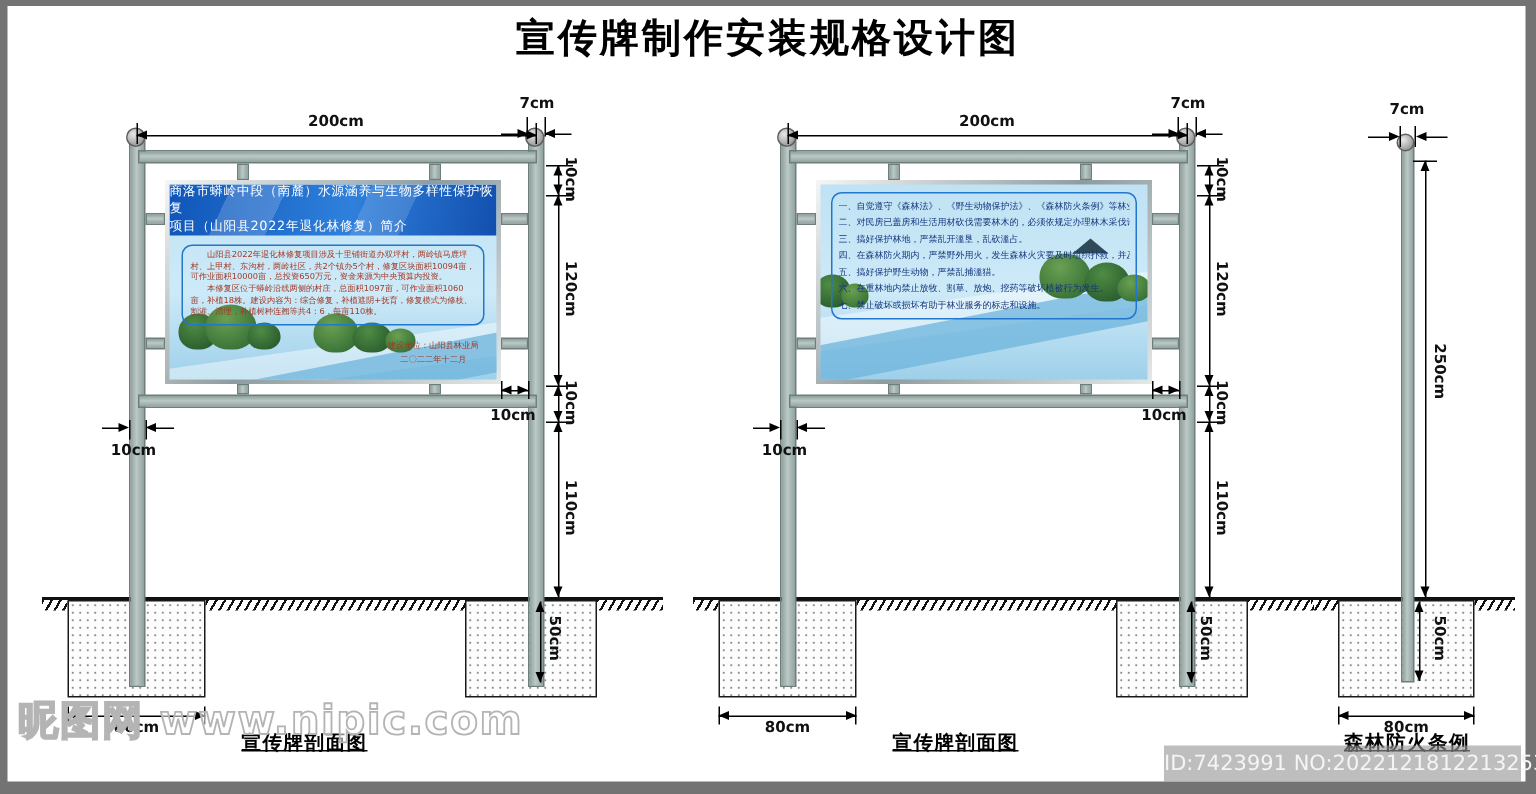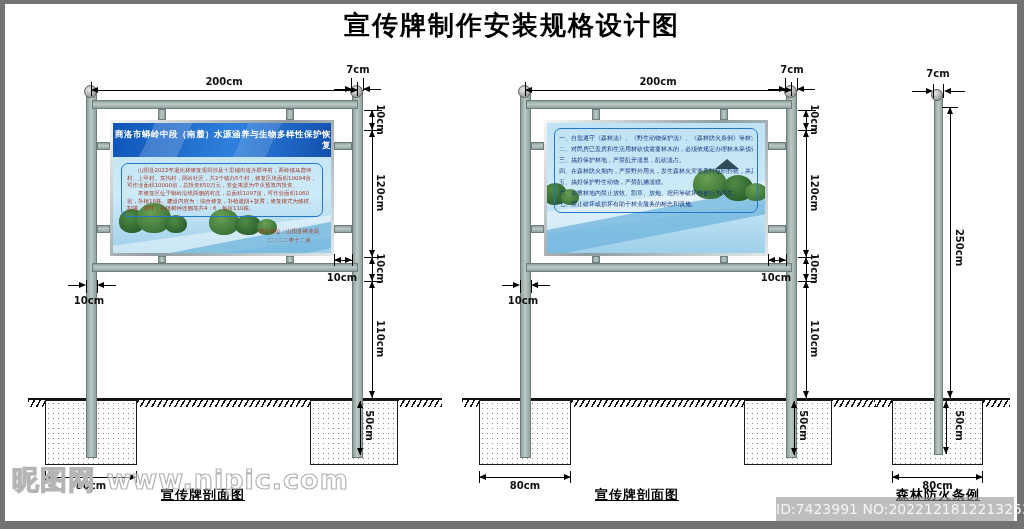--- a/index.html
+++ b/index.html
@@ -46,22 +46,22 @@
 
   
   .panel{position:absolute;width:224px;height:136px;padding:3px;box-sizing:border-box;z-index:3;
          background:linear-gradient(135deg,#f6f6f6,#8f9c9f 50%,#e3e8e9);}
   .panel-in{position:relative;width:100%;height:100%;overflow:hidden;
          background:linear-gradient(180deg,#bfe2f4 0%,#cdeaf8 55%,#9ed0ea 100%);}
   .p-head{position:relative;height:34px;background:linear-gradient(100deg,#0f55b8,#2f80dc 55%,#124fae);
           display:flex;flex-direction:column;justify-content:center;gap:1px;}
   .p-head::after{content:"";position:absolute;inset:0;z-index:1;
           background:linear-gradient(115deg,transparent 18%,rgba(255,255,255,.18) 18% 34%,transparent 34% 58%,rgba(255,255,255,.14) 58% 72%,transparent 72%);}
-  .p-title{position:relative;z-index:2;color:#fff;font-weight:bold;font-size:8.5px;line-height:1.3;
-          text-align:right;letter-spacing:.5px;}
+  .p-title{position:relative;z-index:2;color:#fff;font-weight:normal;font-size:8.5px;line-height:1.3;
+          text-align:left;letter-spacing:.5px;}
   .p-title.big{font-size:10.5px;letter-spacing:6px;}
   .p-body{position:relative;height:96px;}
   .rib1{position:absolute;left:-20px;bottom:2px;width:280px;height:22px;background:rgba(255,255,255,.45);
         transform:rotate(-8deg);z-index:1;}
   .rib2{position:absolute;left:-30px;bottom:-14px;width:300px;height:26px;background:rgba(110,180,220,.75);
         transform:rotate(-11deg);z-index:1;}
   .p-box{position:absolute;left:8px;right:8px;top:6px;border:1px solid #2277cc;border-radius:7px;
          padding:3px 5px;z-index:3;}
   .p-box p{margin:0;font-size:5.5px;line-height:1.4;color:#a23a28;text-indent:11px;}
   .p2 .p-box{top:5px;left:7px;right:7px;padding:3px 4px;}
@@ -106,20 +106,21 @@
     <div class="stub" style="left:268px;top:198px;width:8px;height:7px;"></div>
     <div class="stub stub-h" style="left:79px;top:84px;width:13px;height:8px;"></div>
     <div class="stub stub-h" style="left:79px;top:167px;width:13px;height:8px;"></div>
     <div class="stub stub-h" style="left:316px;top:84px;width:18px;height:8px;"></div>
     <div class="stub stub-h" style="left:316px;top:167px;width:18px;height:8px;"></div>
 
     <div class="panel" style="left:92px;top:62px;">
       <div class="panel-in p1">
         <div class="p-head">
           <div class="p-title">商洛市蟒岭中段（南麓）水源涵养与生物多样性保护恢复</div>
+          <div class="p-title">项目（山阳县2022年退化林修复）简介</div>
         </div>
         <div class="p-body">
           <div class="rib1"></div>
           <div class="rib2"></div>
           <div class="tree" style="left:6px;top:52px;width:26px;height:24px;"></div>
           <div class="tree lt" style="left:24px;top:46px;width:34px;height:30px;"></div>
           <div class="tree" style="left:52px;top:58px;width:22px;height:18px;"></div>
           <div class="tree lt" style="left:96px;top:52px;width:30px;height:26px;"></div>
           <div class="tree" style="left:122px;top:58px;width:26px;height:20px;"></div>
           <div class="tree lt" style="left:144px;top:62px;width:20px;height:16px;"></div>

